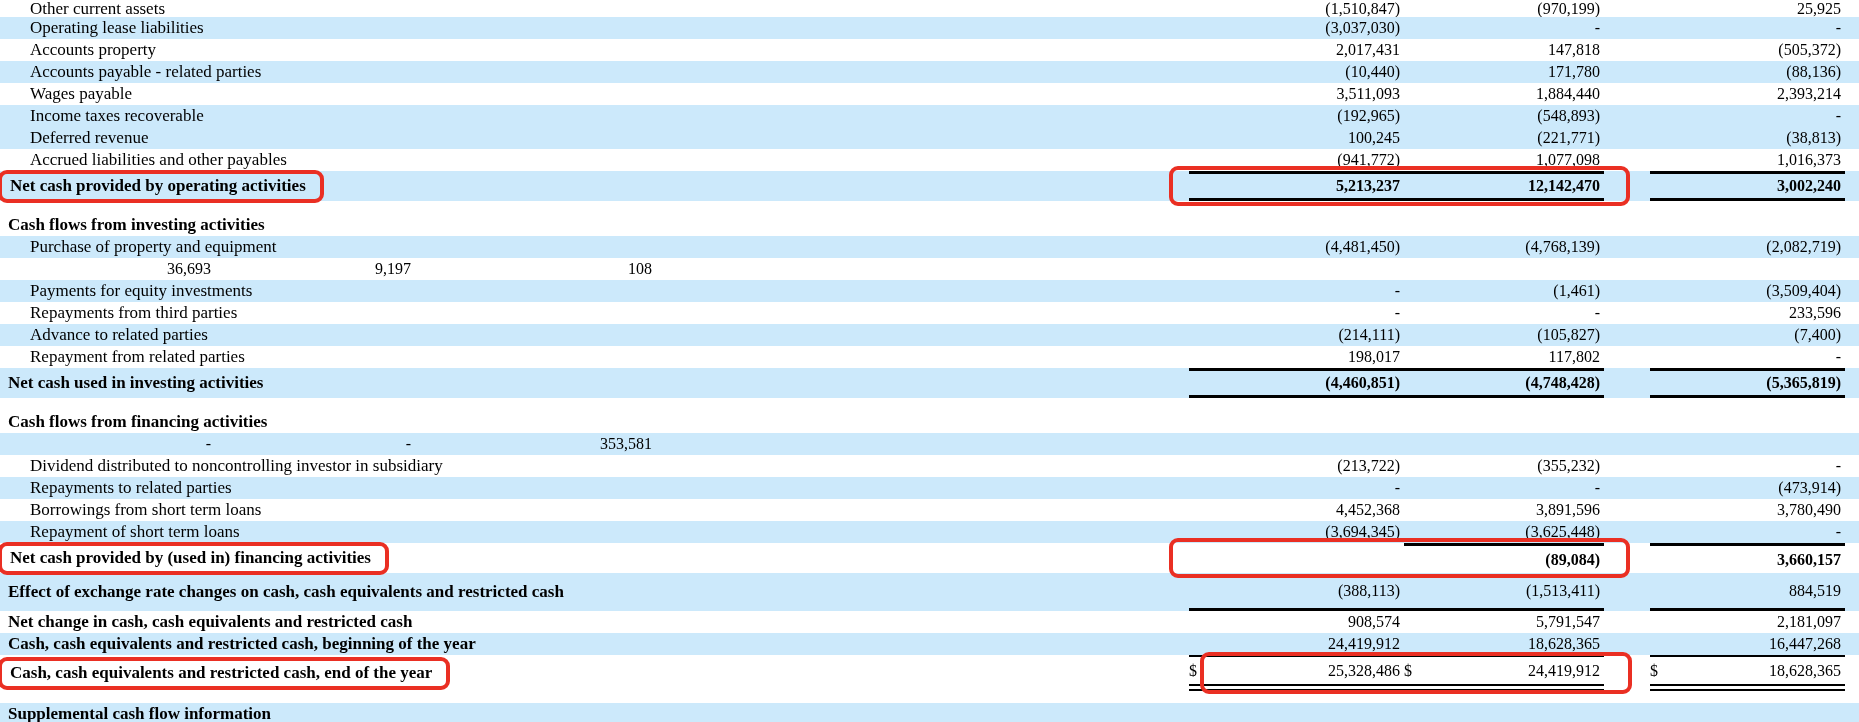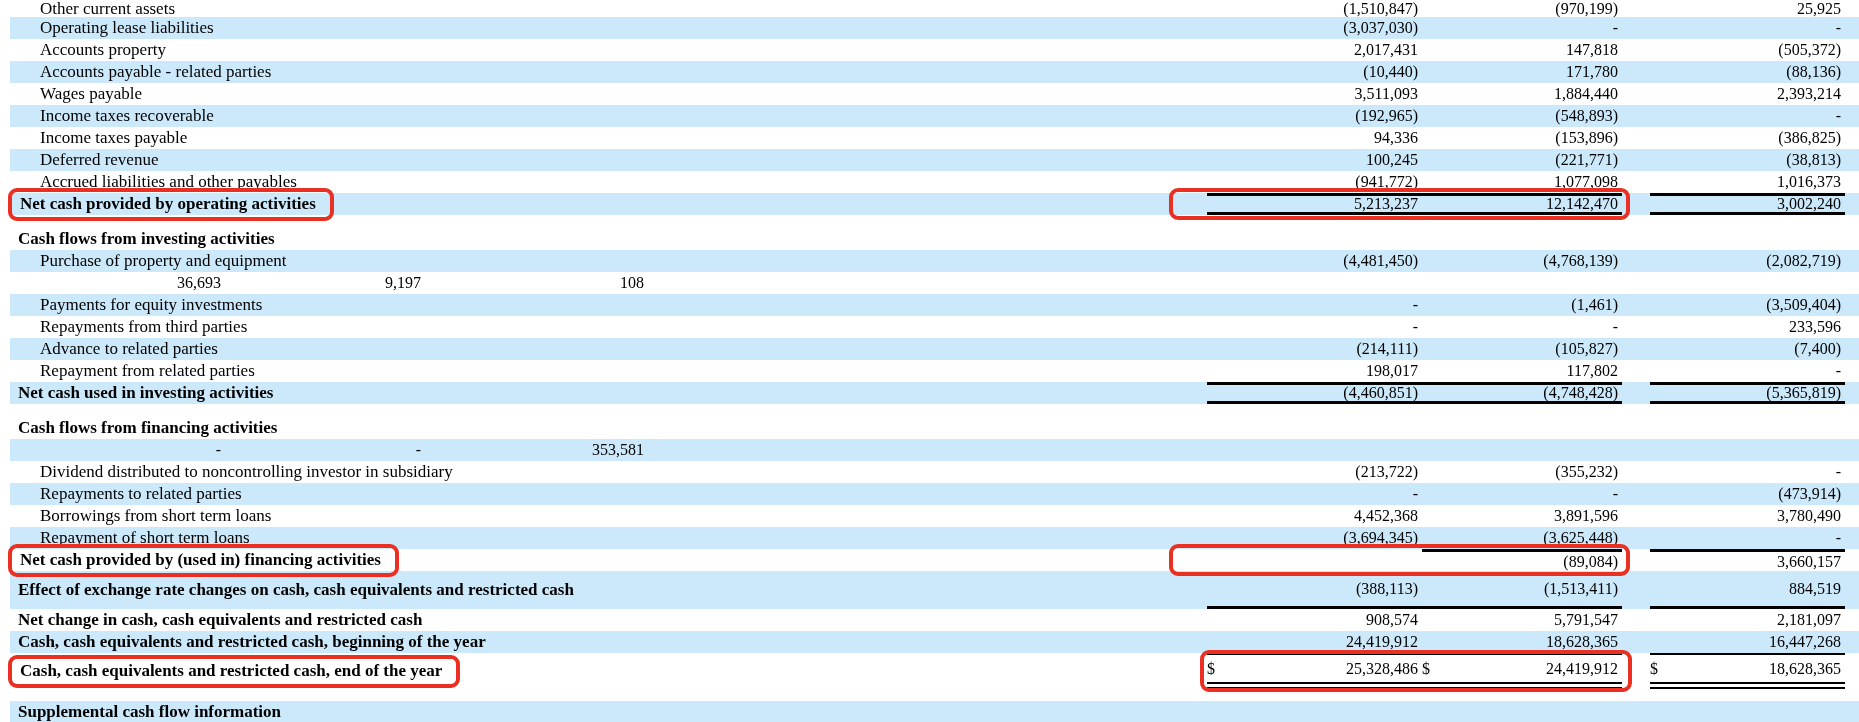--- a/index.html
+++ b/index.html
@@ -3,43 +3,43 @@
 <meta charset="utf-8">
 <style>
   * { margin:0; padding:0; box-sizing:border-box; }
   html,body { background:#fff; }
   body {
     font-family:"Liberation Serif","DejaVu Serif",serif;
     color:var(--text,#000);
   }
   #sheet {
     position:relative; width:1859px; height:722px;
-    overflow:hidden; background:#fff;padding-left:10px;
+    overflow:hidden; background:#fff;
   }
   .row { display:flex; position:relative; width:100%; }
   .row.blue { background:var(--stripe,#cce9fb); }
   .h17{height:17px} .h22{height:22px} .h24{height:38px}
-  .h30{height:22px} .h36{height:36px}
+  .h30{height:30px} .h36{height:36px}
   .sp13{height:13px} .sp12{height:12px}
   .label {
     flex:1 1 auto; display:flex; align-items:center; height:100%;
     padding-left:8px; font-size:17px; min-width:0; overflow:visible;
   }
   .indent .label { padding-left:30px; }
   .label-inner { white-space:nowrap; }
   .bold .label-inner { font-weight:bold; }
-  .bold-values .val { font-weight:normal; }
+  .bold-values .val { font-weight:bold; }
   .cells { display:flex; height:100%; padding-right:14px; flex:0 0 auto; }
   .cell {
     width:215px; height:100%; display:flex; align-items:center;
     font-size:16px; padding-right:4px;
   }
   .cell .val { margin-left:auto; white-space:nowrap; }
   .cell.c2 { width:200px; }
-  .cell.c3 { width:195px; margin-left:28px; }
+  .cell.c3 { width:195px; margin-left:46px; }
   .dollar { display:none; font-size:16px; }
   .dollar-row .dollar { display:inline; }
   .rule-top .cell { border-top:3px solid var(--rule,#000); }
   .rule-bottom .cell { border-bottom:3px solid var(--rule,#000); }
   .rule-top-thin .cell { border-top:2px solid var(--rule,#000); }
   .rule-double .cell { border-bottom:7px double var(--rule,#000); }
   .box-label .label-inner {
     border:4px solid var(--red,#ea2f23); border-radius:9px;
     padding:2px 14px 3px 8px; margin-left:-10px;
     position:relative; z-index:2; background:transparent;
@@ -169,40 +169,20 @@
 
         <span class="val">(548,893)</span>
       </div>
       <div class="cell c3">
 
         <span class="val">-</span>
       </div>
     </div>
 
   </div>
-    <div class="row indent h22">
-    <div class="label">
-      <span class="label-inner">Income taxes payable</span>
-    </div>
-    <div class="cells">
-      <div class="cell c1">
-
-        <span class="val">94,336</span>
-      </div>
-      <div class="cell c2">
-
-        <span class="val">(153,896)</span>
-      </div>
-      <div class="cell c3">
-
-        <span class="val">(386,825)</span>
-      </div>
-    </div>
-
-  </div>
     <div class="row blue indent h22">
     <div class="label">
       <span class="label-inner">Deferred revenue</span>
     </div>
     <div class="cells">
       <div class="cell c1">
 
         <span class="val">100,245</span>
       </div>
       <div class="cell c2">

